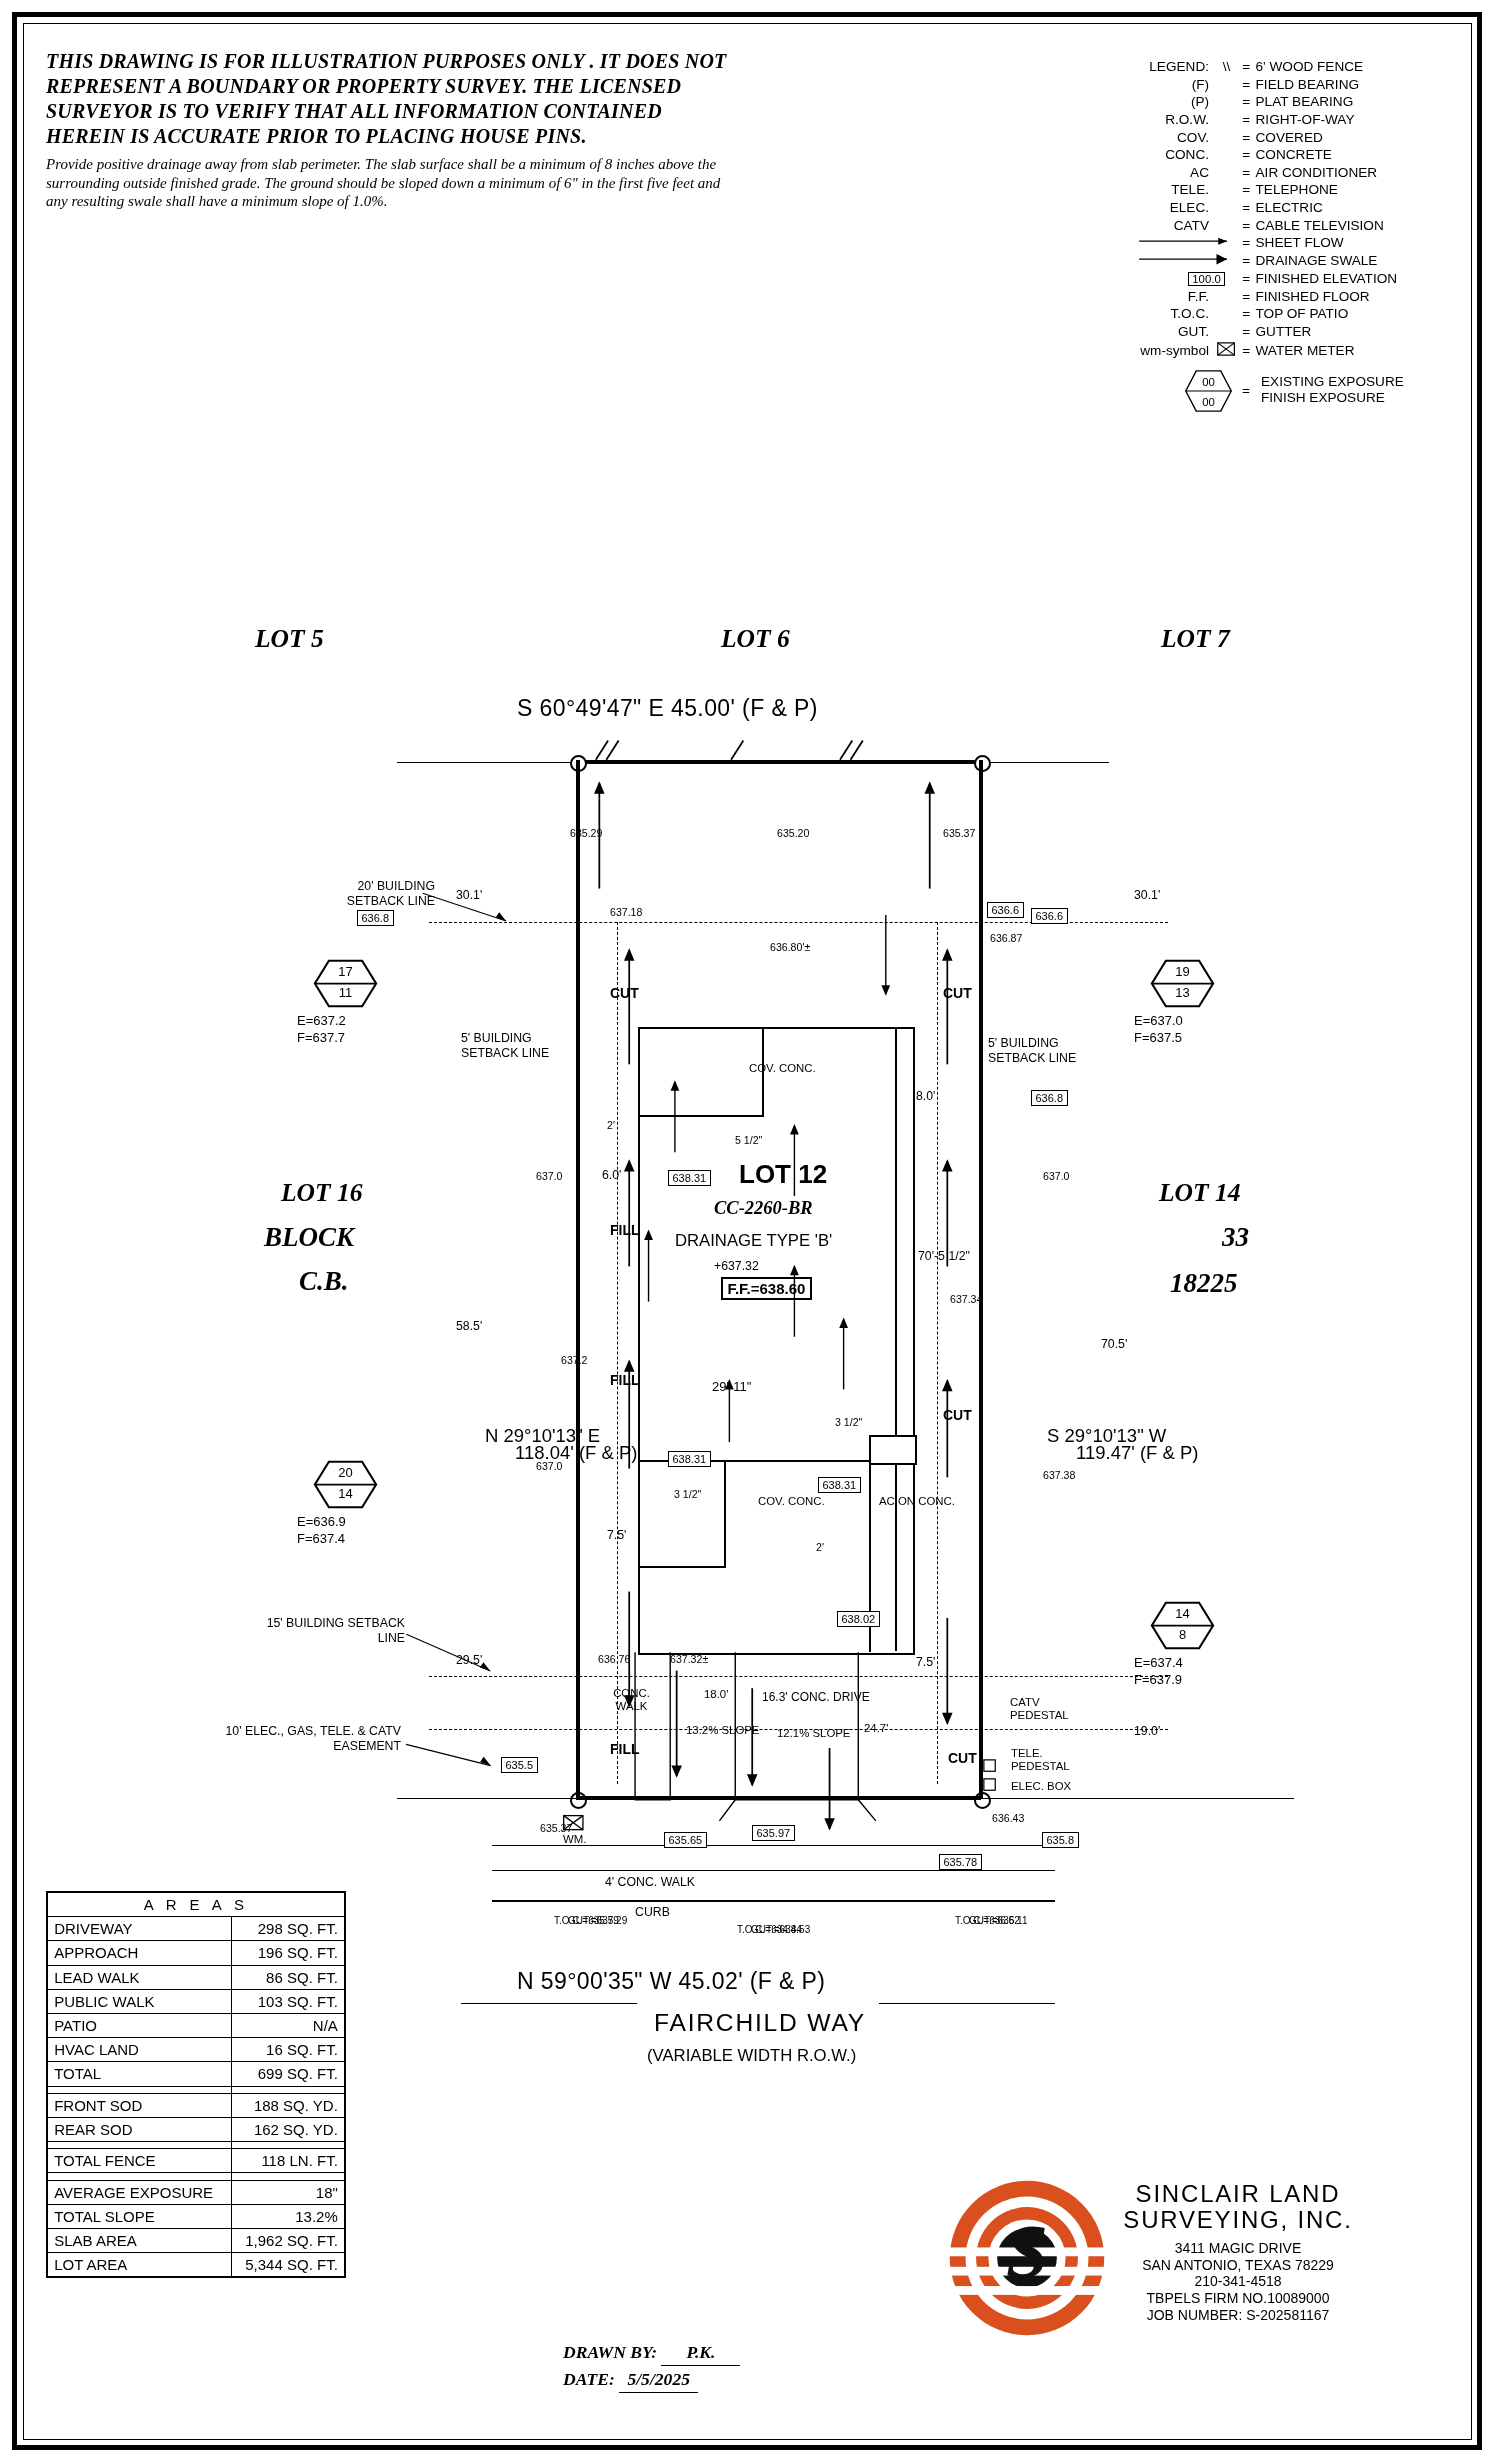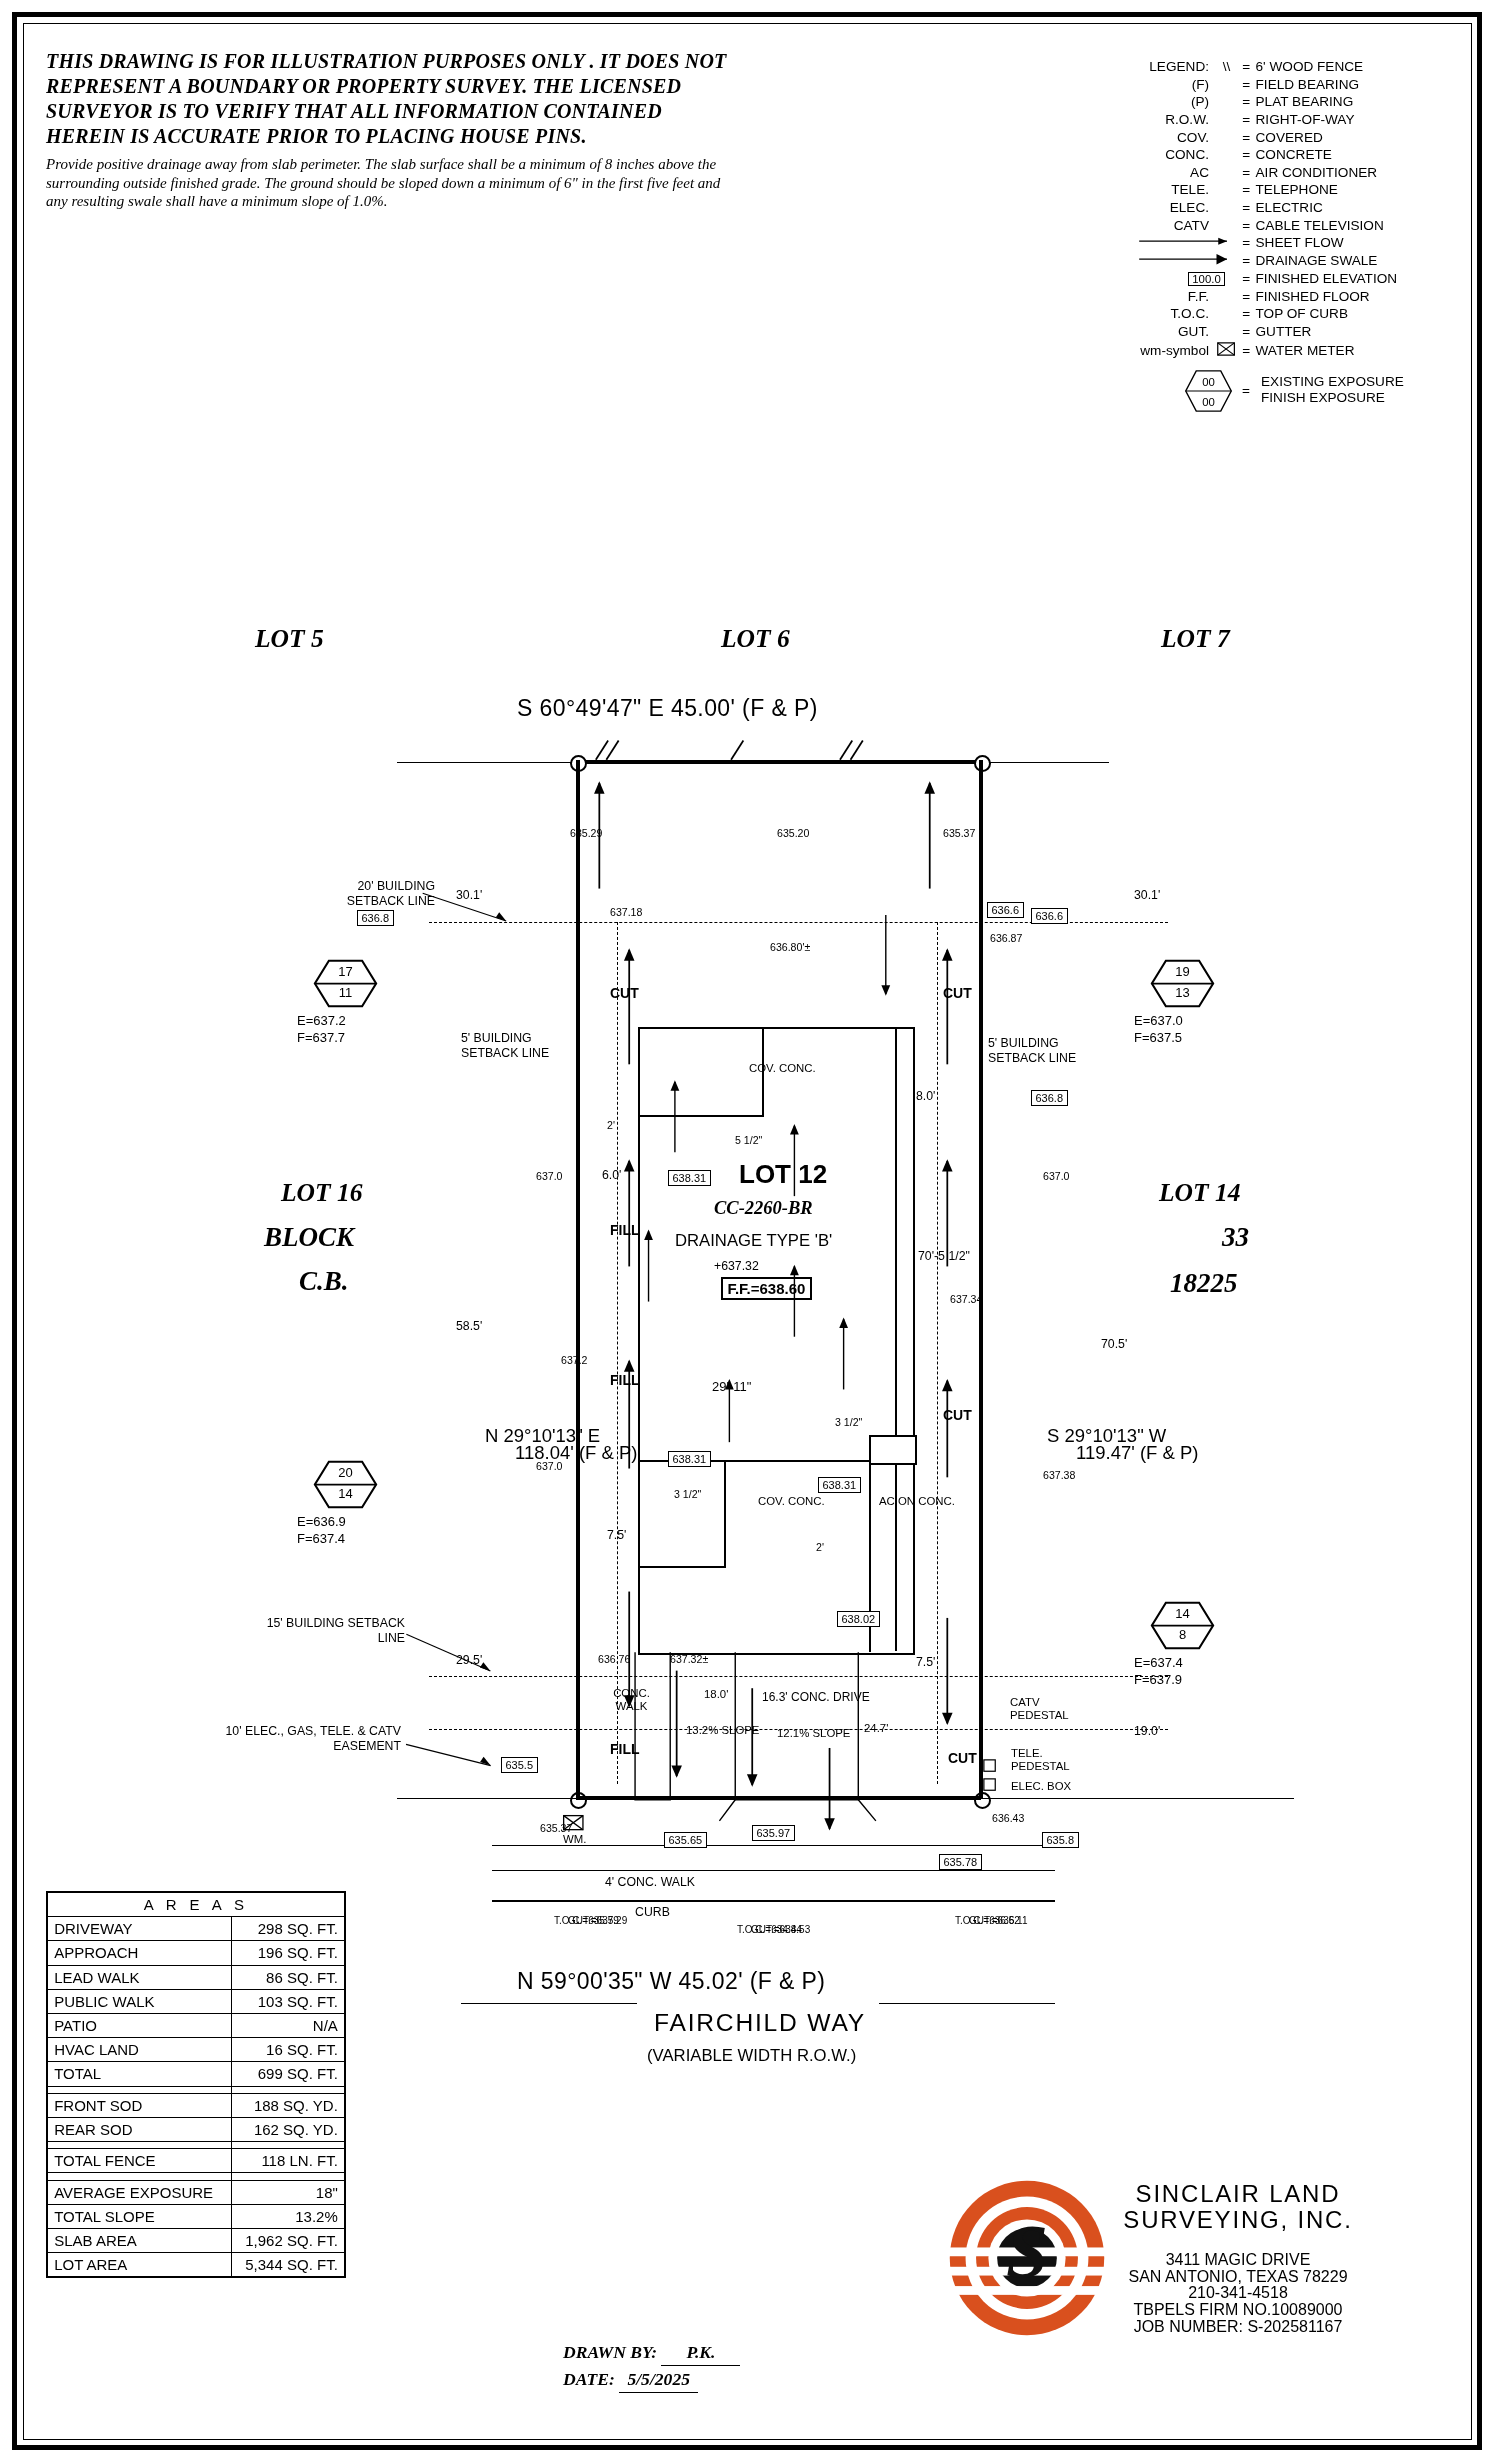--- a/index.html
+++ b/index.html
@@ -56,21 +56,21 @@
 
   
   #titleblock{left:519px;top:2137px;width:413px;text-align:center;font-family:"Liberation Serif",serif;font-style:italic;font-weight:bold;font-size:19.3px;line-height:23px;letter-spacing:0.4px;}
   #titleblock .big{font-size:23px;}
   #drawnby{left:563px;top:2339px;font-family:"Liberation Serif",serif;font-style:italic;font-weight:bold;font-size:17.6px;line-height:26px;}
   .ul{border-bottom:1.3px solid #000;display:inline-block;min-width:79px;text-align:center;}
 
   
   #firm{right:46px;top:2181px;width:422px;text-align:center;font-family:"Liberation Sans",sans-serif;}
   #firm .fname{font-size:24px;letter-spacing:1.8px;line-height:26px;}
-  #firm .faddr{font-size:16px;line-height:16.7px;margin-top:19px;}
+  #firm .faddr{font-size:14px;line-height:16.7px;margin-top:7px;}
   #logo{position:absolute;left:948px;top:2179px;width:158px;height:158px;}
   .dash-h{position:absolute;height:0;border-top:1.2px dashed #000;}
   .dash-v{position:absolute;width:0;border-left:1.2px dashed #000;}
   .thin-h{position:absolute;height:0.9px;background:#000;}
   .thin-v{position:absolute;width:0.9px;background:#000;}
   .thick-h{position:absolute;height:3.5px;background:#000;}
   .thick-v{position:absolute;width:3.5px;background:#000;}
   .house{position:absolute;border:2.2px solid #000;background:#fff;}
   .node{position:absolute;width:13px;height:13px;border:2.6px solid #000;border-radius:50%;background:#fff;}
   .ff{position:absolute;border:2.2px solid #000;background:#fff;font-family:"Liberation Sans",sans-serif;font-weight:bold;font-size:15px;padding:0.9px 4.4px;}
@@ -184,21 +184,21 @@
       <tr>
             <td class="k">F.F.</td>
             <td class="e"></td>
             <td class="v">=</td>
             <td class="v">FINISHED FLOOR</td>
           </tr>
       <tr>
             <td class="k">T.O.C.</td>
             <td class="e"></td>
             <td class="v">=</td>
-            <td class="v">TOP OF CURB</td>
+            <td class="v">TOP OF PATIO</td>
           </tr>
       <tr>
             <td class="k">GUT.</td>
             <td class="e"></td>
             <td class="v">=</td>
             <td class="v">GUTTER</td>
           </tr>
       <tr>
         <td class="k" style="text-align:right;">wm-symbol</td>
         <td class="e">

